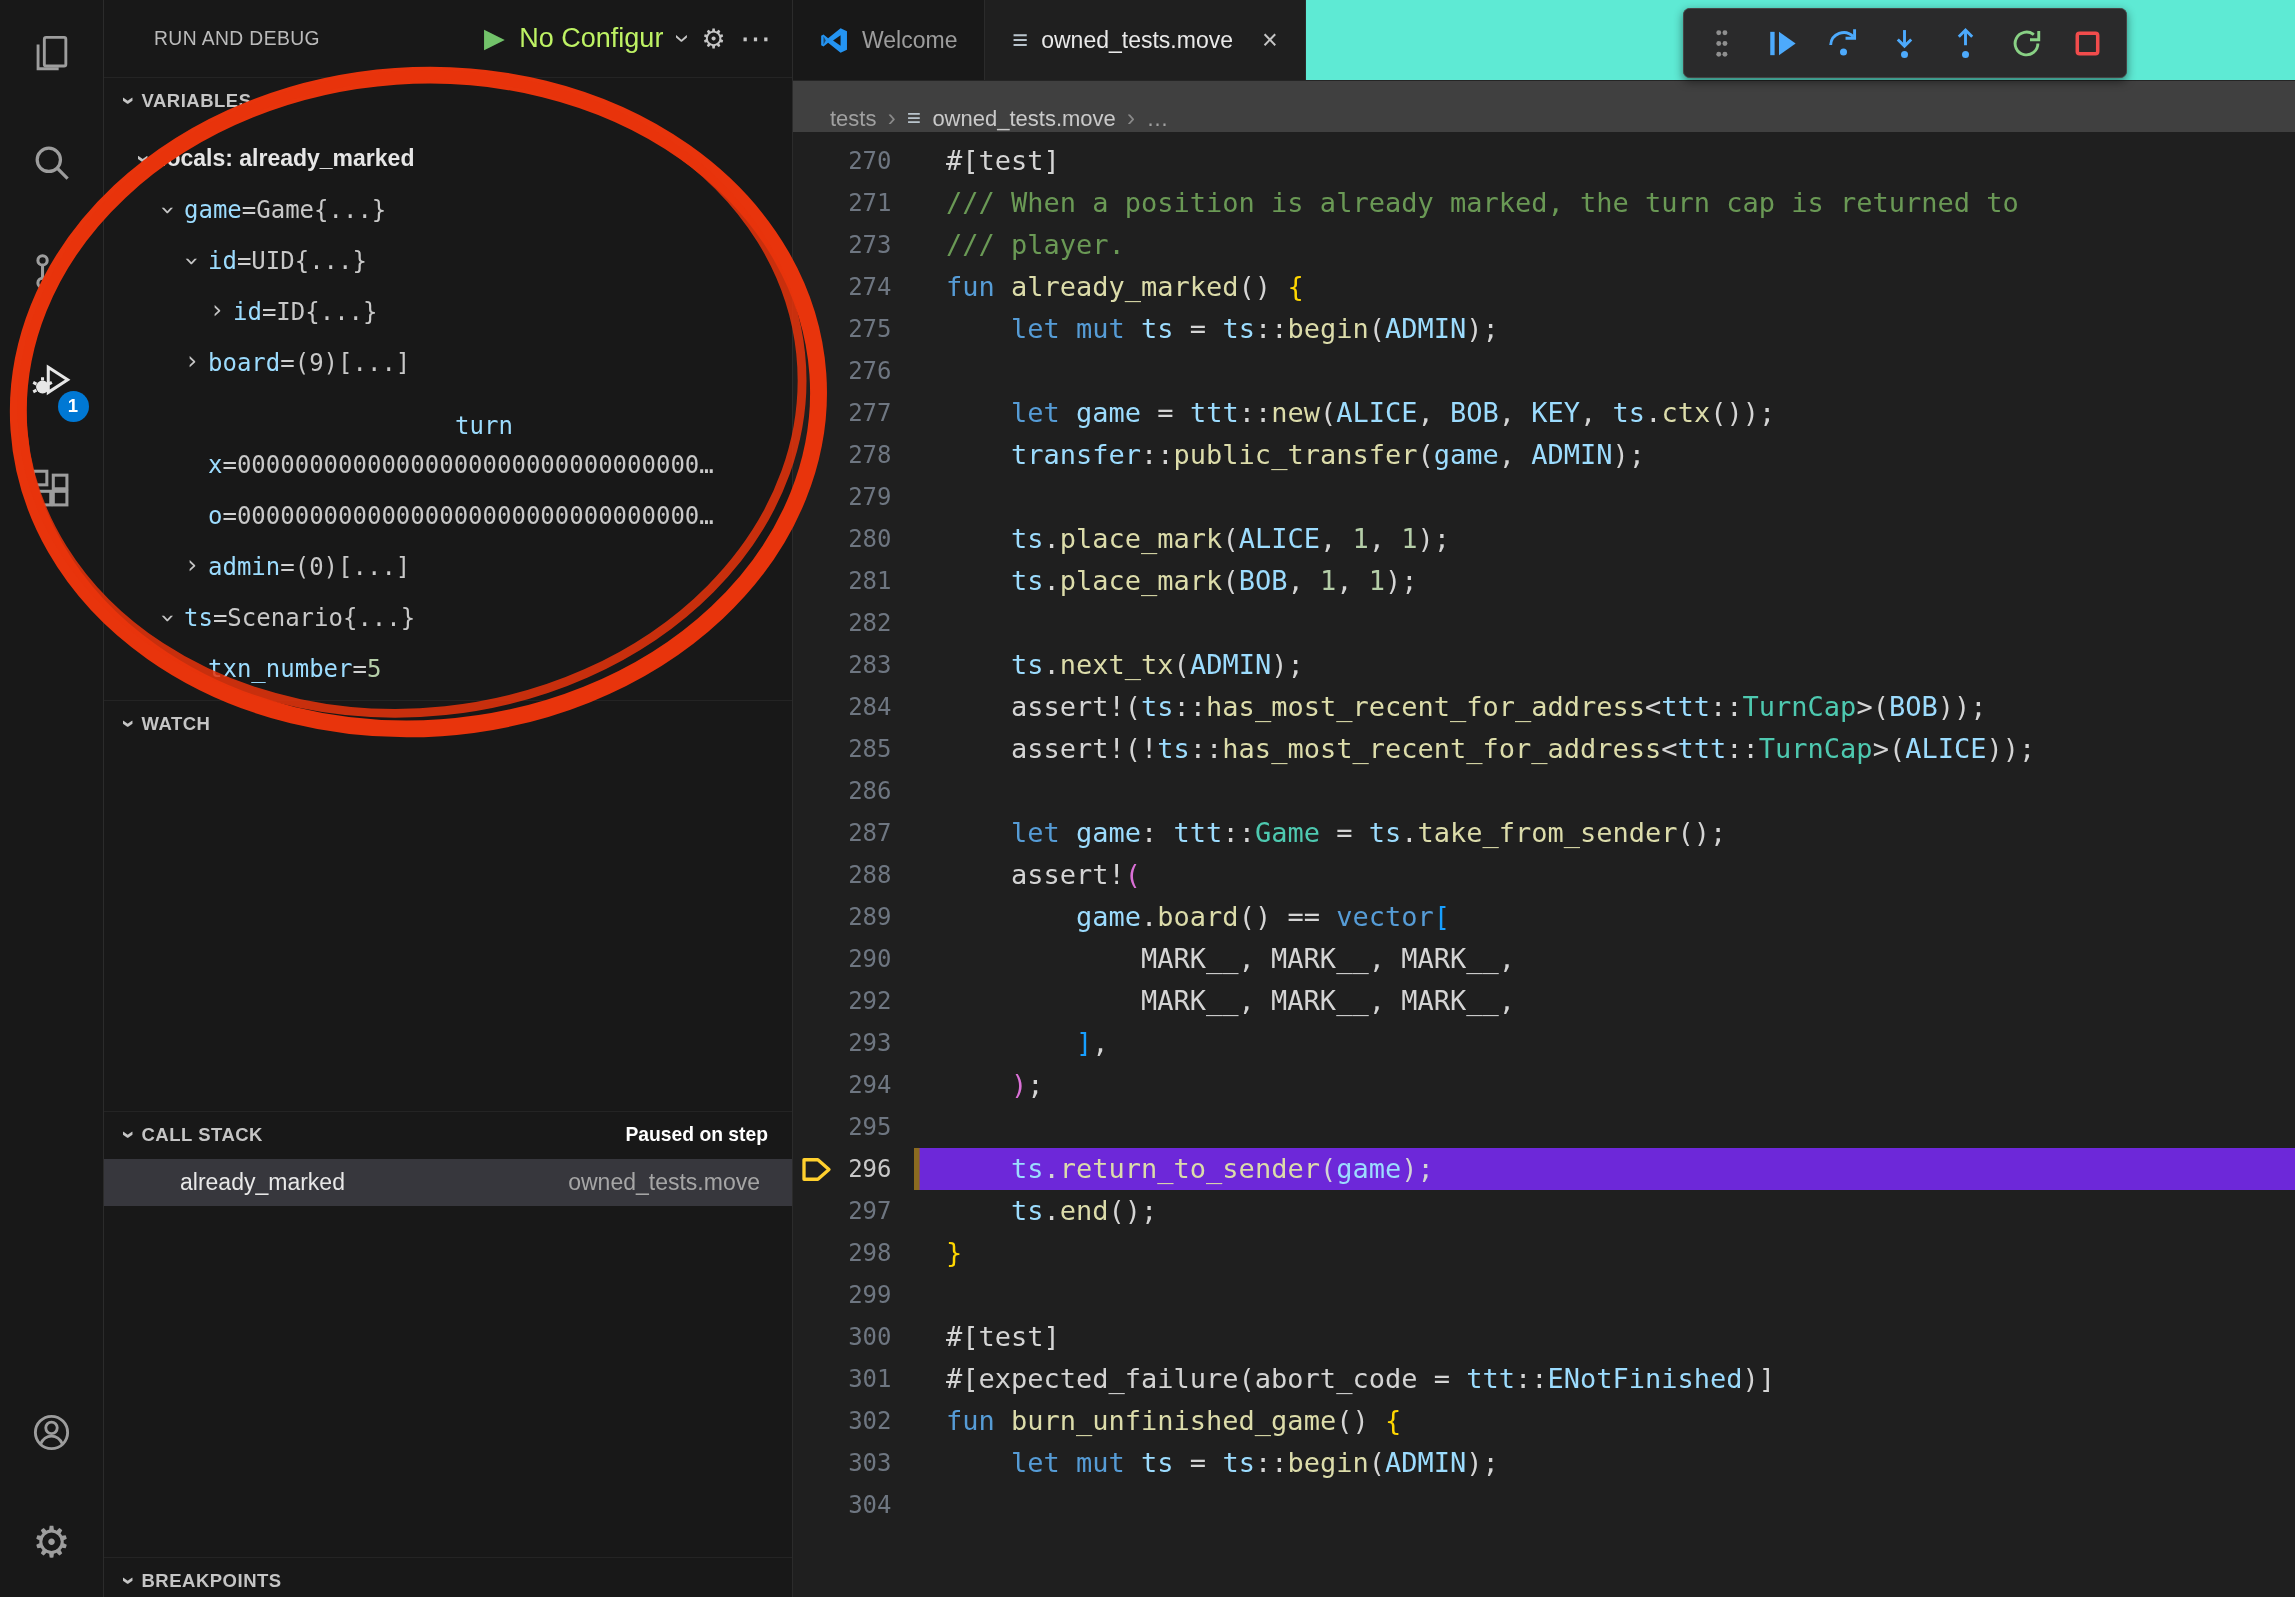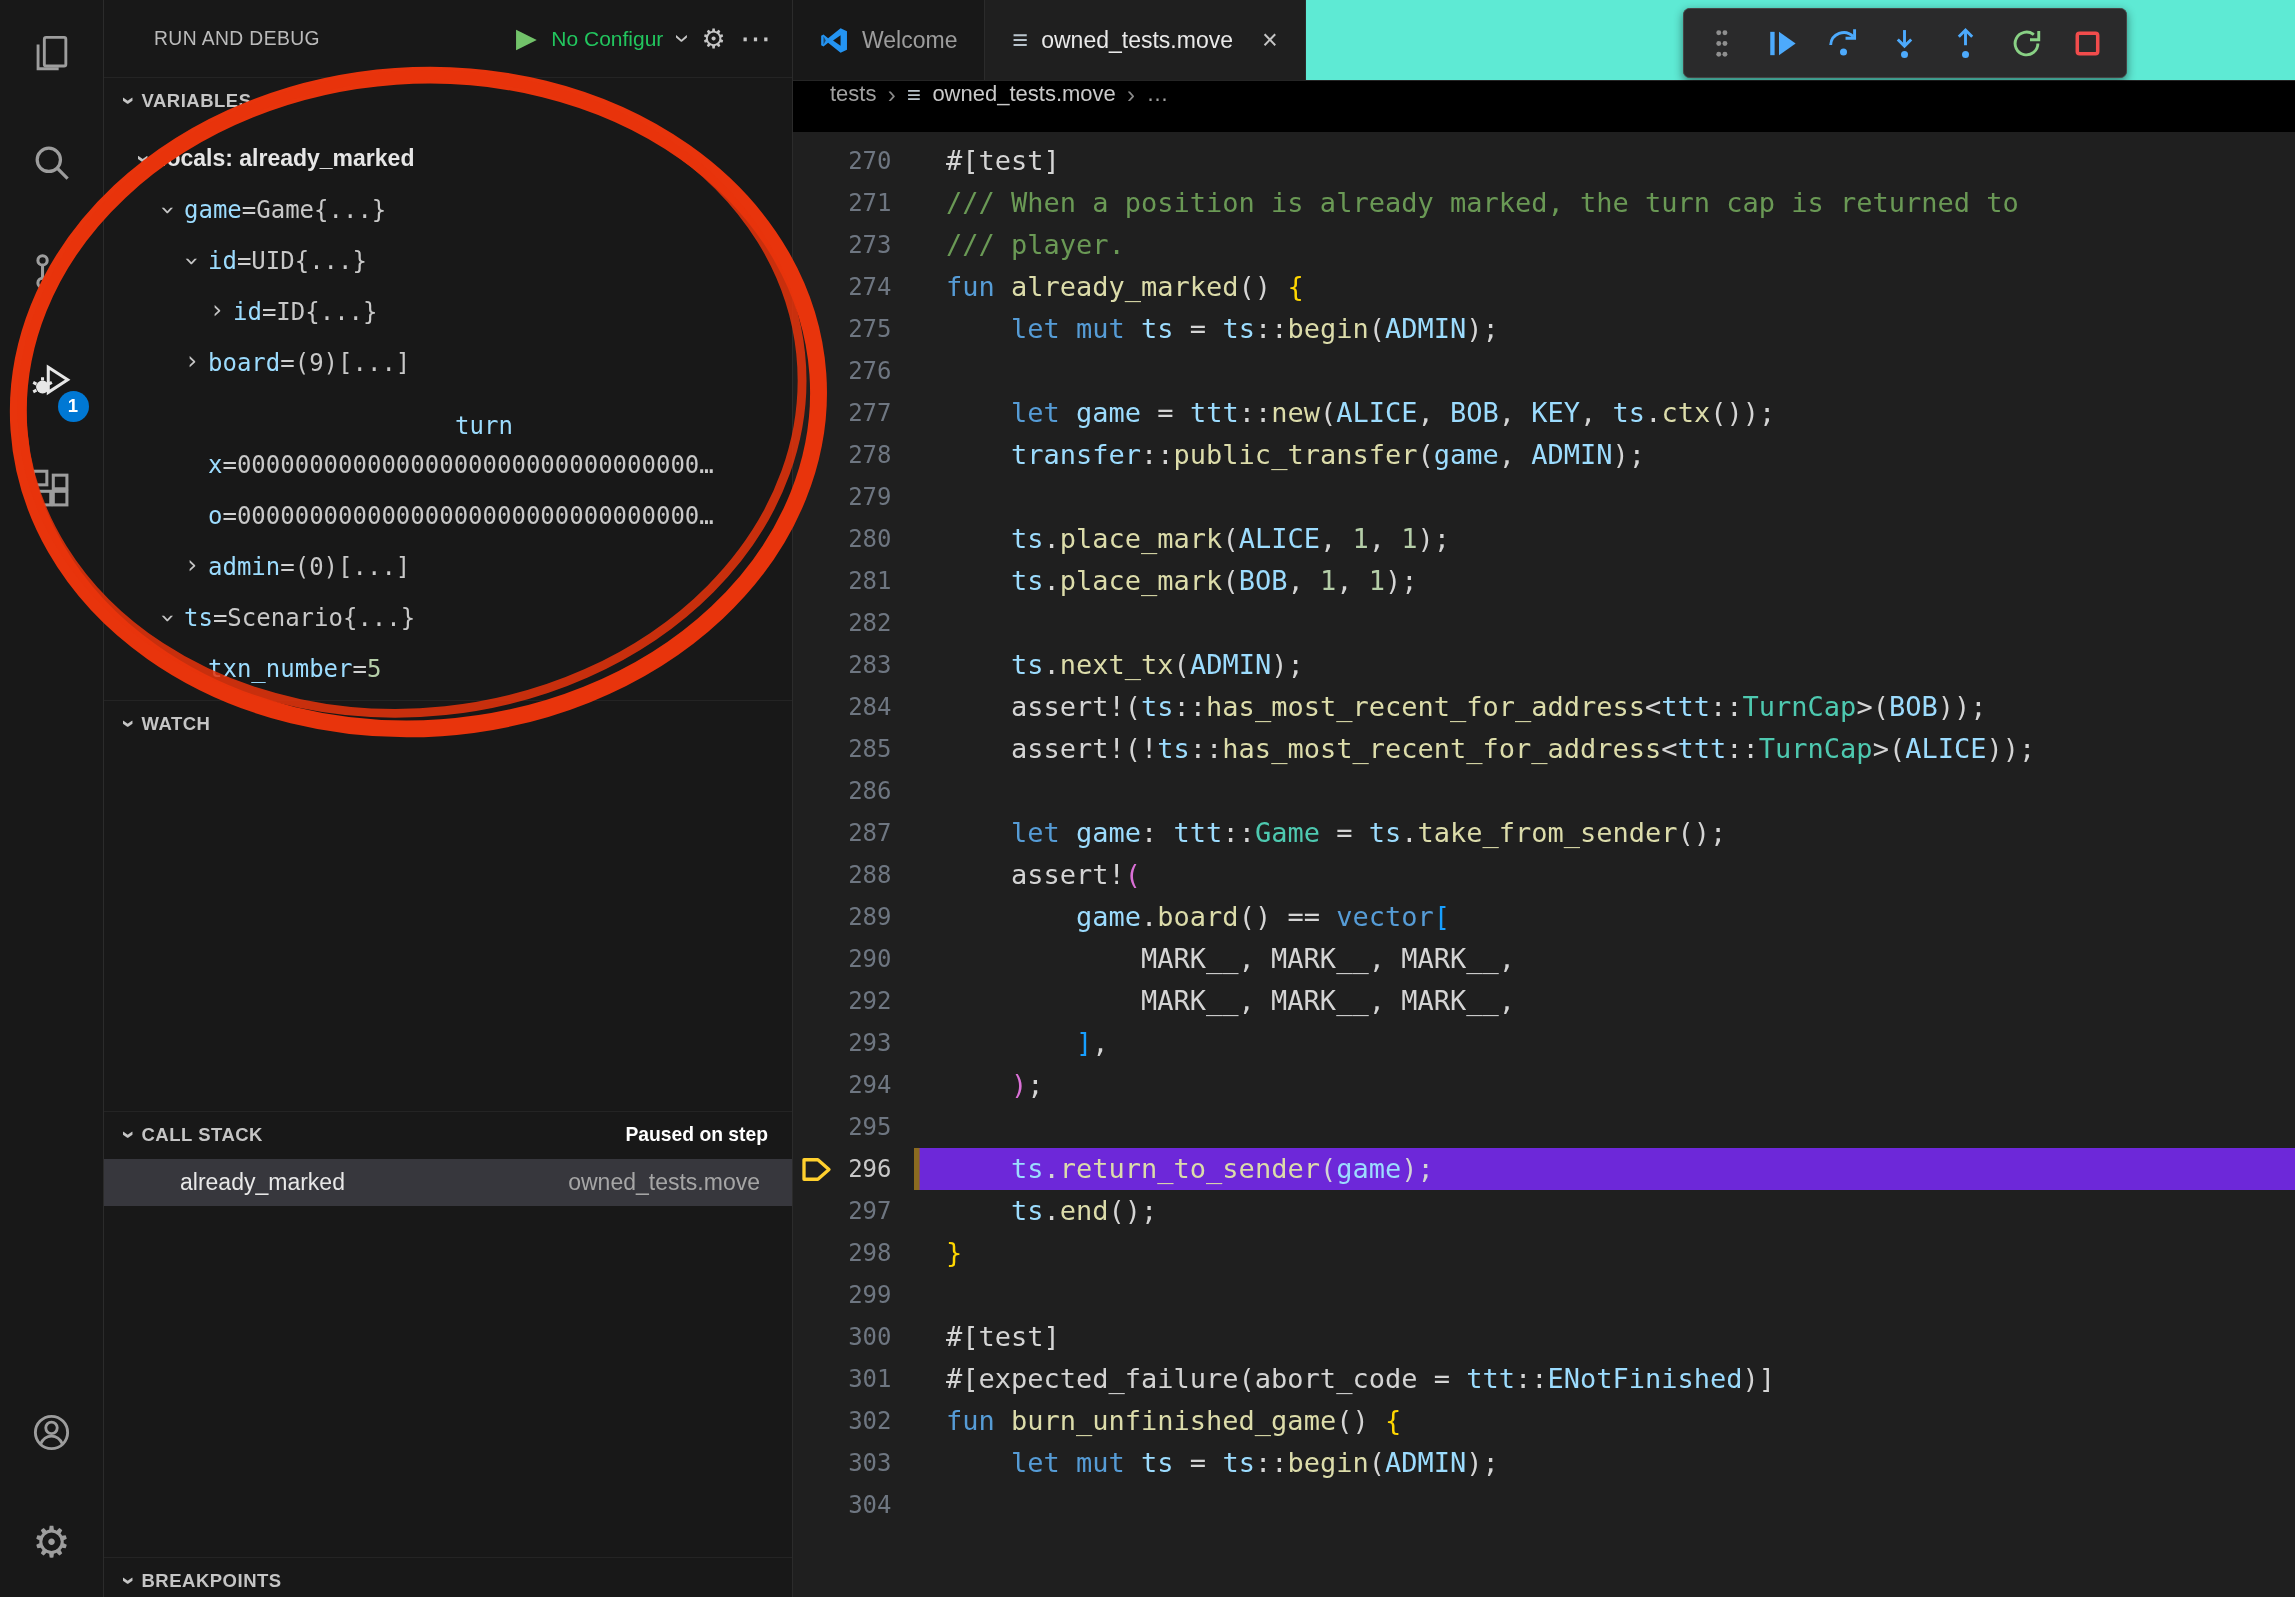--- a/index.html
+++ b/index.html
@@ -14,21 +14,21 @@
   .ab-glyph{font-size:43px;line-height:1;color:#9d9d9d}
   .ab-bottom{margin-top:auto;display:flex;flex-direction:column;align-items:center}
   .badge{position:absolute;right:14.5px;bottom:14.5px;background:#0078d4;color:#fff;border-radius:50%;min-width:31px;height:31px;font-size:18.5px;font-weight:bold;display:flex;align-items:center;justify-content:center}
 
   
   .sidebar{width:688px;flex-shrink:0;background:#181818;border-right:0.8px solid #2b2b2b;position:relative;z-index:1;overflow:hidden}
   .sb-header{position:absolute;top:0;left:0;right:0;height:77px;display:flex;align-items:center;padding:0 19.3px 0 50px}
   .sb-title{font-size:19.3px;font-weight:normal;color:#bbb;letter-spacing:0.4px;white-space:nowrap}
   .sb-controls{margin-left:auto;display:flex;align-items:center;gap:14.5px}
   .play-icon{color:#72c26a;font-size:27px;line-height:1;cursor:pointer}
-  .cfg{font-size:21px;color:#22c55e;max-width:185px;overflow:hidden;white-space:nowrap;cursor:pointer}
+  .cfg{font-size:27px;color:#bef264;max-width:185px;overflow:hidden;white-space:nowrap;cursor:pointer}
   .chev{display:inline-block;font-size:27px;line-height:1;color:#c5c5c5;transform:translateY(-2.4px)}
   .chev.open{transform:rotate(90deg)}
   .chev.none{visibility:hidden}
   .gear-glyph{font-size:27px;color:#c5c5c5;cursor:pointer}
   .dots-glyph{font-size:31px;color:#c5c5c5;cursor:pointer;letter-spacing:1.6px}
 
   .sec-header{position:absolute;left:0;right:0;height:45px;display:flex;align-items:center;gap:8px;padding-left:21px;border-top:0.8px solid #242424;font-size:18.5px;font-weight:bold;color:#c5c5c5;letter-spacing:0.5px;cursor:pointer}
   .sec-header .chev{font-size:24px}
   .sec-variables{top:77px}
   .sec-watch{top:700px}
@@ -57,21 +57,21 @@
   .tab.active{background:#1f1f1f;color:#e9e9e9}
   .tab-icon svg{width:29px;height:29px;display:block}
   .move-glyph{font-size:27px;color:#b9c4cc;line-height:1}
   .tab-close{font-size:27px;color:#c5c5c5;margin-left:16px;cursor:pointer;line-height:1}
 
   .debug-toolbar{position:absolute;left:890px;top:8px;height:68px;display:flex;align-items:center;gap:24px;padding:0 19.3px;background:#2a2a2b;border:0.8px solid #454545;border-radius:6.4px;box-shadow:0 3.2px 9.7px rgba(0,0,0,.45);z-index:5}
   .dt-btn{width:37px;height:37px;display:flex;align-items:center;justify-content:center;cursor:pointer}
   .dt-btn svg{width:35px;height:35px}
   .grip svg{width:17.7px;height:37px}
 
-  .breadcrumbs{height:51px;flex-shrink:0;display:flex;align-items:flex-start;gap:11.3px;padding-left:37px;font-size:22px;color:#a0a0a0;background:#000000}
+  .breadcrumbs{height:51px;flex-shrink:0;display:flex;align-items:flex-end;gap:11.3px;padding-left:37px;font-size:22px;color:#a0a0a0;background:#404040}
   .bc-item{cursor:pointer;white-space:nowrap}
   .bc-item.light{color:#c9c9c9}
   .bc-sep{color:#8a8a8a;font-size:24px}
   .bc-file-icon{font-size:24px;color:#b9c4cc}
 
   .code{flex:1;overflow:hidden;padding-top:8px}
   .code-line{display:flex;height:42px;line-height:42px;font-family:"DejaVu Sans Mono",monospace;font-size:27px;color:#d4d4d4}
   .gutter{width:121px;flex-shrink:0;text-align:right;padding-right:22.5px;color:#6e7681;font-size:24px;position:relative;box-sizing:border-box;cursor:pointer}
   .ltext{flex:1;white-space:pre;padding-left:32px}
   .code-line.current .ltext{background:#6d28d9;box-shadow:inset 5.6px 0 0 0 #8a6a20}

